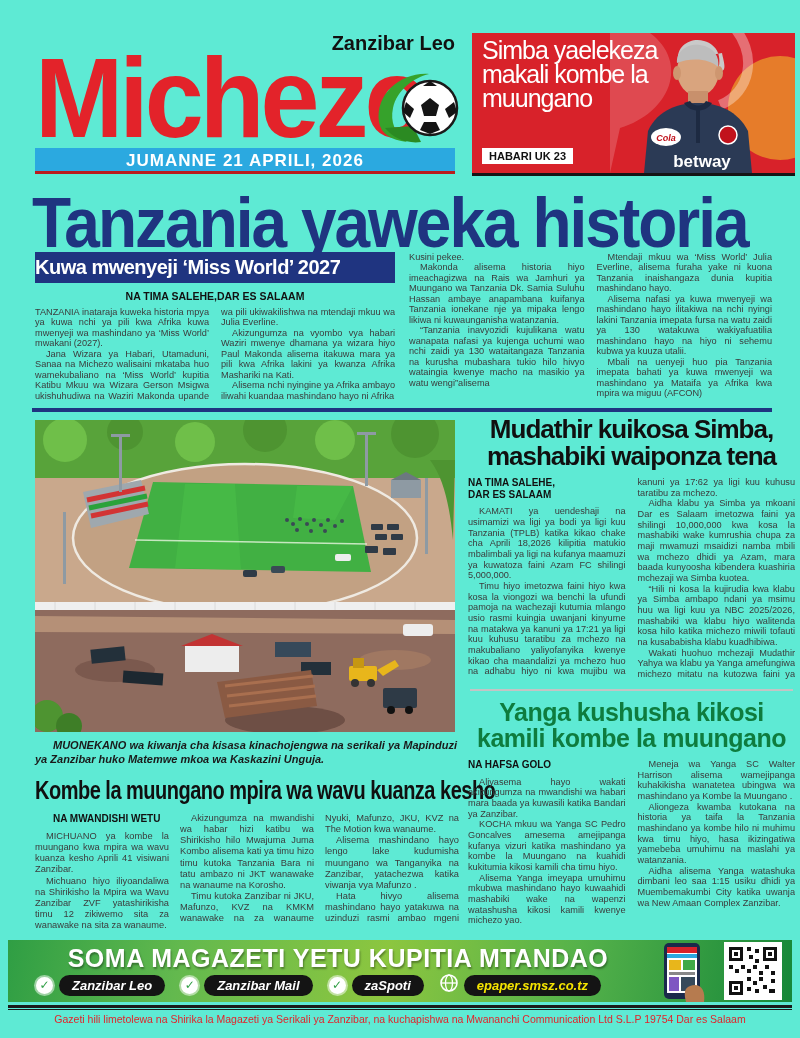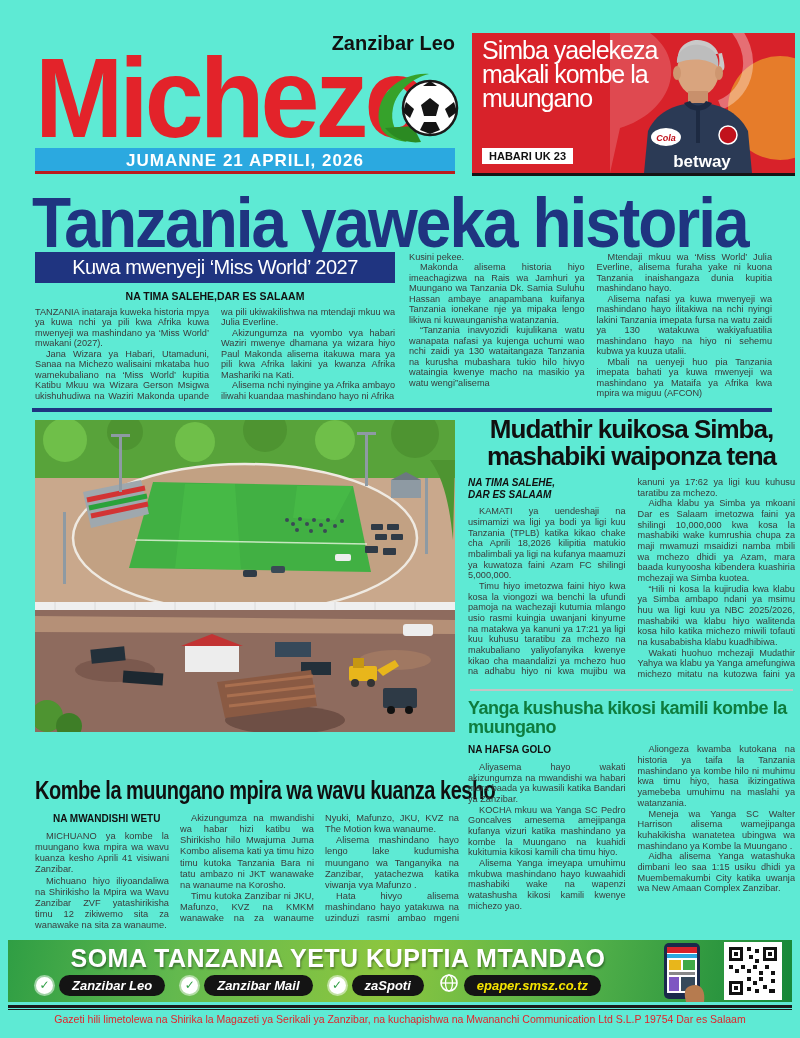--- a/index.html
+++ b/index.html
@@ -16,21 +16,21 @@
   
   .teaser { position: absolute; left: 472px; top: 33px; width: 323px; height: 143px; background: #D8222A; border-bottom: 3px solid #151515; overflow: hidden; }
   .teaser-photo { position: absolute; right: 0; top: 0; }
   .teaser-head { position: absolute; left: 10px; top: 5px; width: 200px; color: #fff; font-weight: normal; font-size: 25px; line-height: 0.96; letter-spacing: -1px; }
   .teaser-tag { position: absolute; left: 10px; bottom: 9px; background: #fff; color: #111; font-weight: bold; font-size: 11px; padding: 2px 7px; }
 
   
   .lead-headline { position: absolute; left: 32px; top: 182px; width: 745px; color: #1F3480; font-size: 64px; font-weight: bold; letter-spacing: -2px; white-space: nowrap; transform: scaleY(1.1); transform-origin: left top; }
   .lead-body { position: absolute; left: 35px; top: 252px; width: 737px; height: 158px; display: flex; gap: 14px; }
   .lead-left { width: 360px; }
-  .kicker { background: #1F3480; color: #fff; font-weight: normal; font-size: 20px; text-align: center; height: 31px; line-height: 31px; letter-spacing: -0.5px; }
+  .kicker { background: #1F3480; color: #fff; font-weight: bold; font-size: 20px; height: 31px; line-height: 31px; letter-spacing: -0.5px; }
   .byline-center { text-align: center; font-weight: bold; font-size: 10.5px; color: #111; margin: 7px 0 5px; }
   .body { color: #3B3B3B; text-align: justify; }
   .body p { margin: 0; text-indent: 11px; }
   .body p:first-of-type { text-indent: 0; }
   .cols2s { column-count: 2; column-gap: 12px; font-size: 9.2px; line-height: 1.14; overflow: hidden; }
   .lead-left .cols2s { height: 104px; }
   .lead-right { width: 363px; height: 158px; }
   .lead-right .cols2s { height: 158px; }
   .navy-rule { position: absolute; left: 32px; top: 408px; width: 740px; height: 4px; background: #1F3480; }
 
@@ -43,21 +43,21 @@
   .volley-head { font-size: 20px; font-weight: bold; color: #101010; letter-spacing: -0.5px; white-space: nowrap; transform: scaleY(1.25); transform-origin: left top; }
   .volley-body { margin-top: 14px; column-count: 3; column-gap: 11px; font-size: 9.3px; line-height: 1.2; height: 122px; overflow: hidden; }
   .byline-block { font-weight: bold; font-size: 10px; color: #111; text-indent: 0 !important; margin-bottom: 6px !important; padding-left: 18px; }
 
   
   .rail { position: absolute; left: 468px; top: 416px; width: 327px; }
   .mud-head { font-size: 26px; font-weight: bold; color: #101010; line-height: 1.02; letter-spacing: -1px; text-align: center; }
   .rail-body { margin-top: 8px; column-count: 2; column-gap: 12px; font-size: 9.2px; line-height: 1.16; overflow: hidden; }
   .mud-body { height: 204px; }
   .rail-divider { border-top: 2px solid #C4C4C4; margin: 8px 2px 8px; }
-  .yanga-head { font-size: 18px; font-weight: bold; color: #0E7C3E; line-height: 1.04; letter-spacing: -0.5px; }
+  .yanga-head { font-size: 25px; font-weight: bold; color: #0E7C3E; line-height: 1.04; letter-spacing: -0.5px; text-align: center; }
   .yanga-body { height: 170px; }
 
   
   .banner { position: absolute; left: 8px; top: 940px; width: 784px; height: 62px; background: linear-gradient(100deg, #2F9E44 0%, #63B94E 22%, #8CC63F 48%, #55B24A 72%, #168739 100%); overflow: hidden; }
   .banner-title { position: absolute; left: 40px; top: 4px; width: 580px; text-align: center; color: #fff; font-size: 25px; font-weight: bold; letter-spacing: 0.5px; text-shadow: 1px 2px 2px rgba(0,0,0,0.35); }
   .badges { position: absolute; left: 28px; top: 34px; display: flex; align-items: center; gap: 16px; }
   .badge { display: flex; align-items: center; gap: 6px; }
   .chk { width: 17px; height: 17px; border-radius: 50%; background: #fff; color: #2F9E44; font-size: 12px; font-weight: bold; text-align: center; line-height: 17px; box-shadow: 0 0 0 2px rgba(255,255,255,0.5); }
   .pill { background: #141414; color: #fff; font-weight: bold; font-style: italic; font-size: 13px; padding: 3px 13px; border-radius: 13px; white-space: nowrap; }
   .pill.yellow { color: #F5E400; }
@@ -229,61 +229,62 @@
       <rect x="318" y="238" width="11" height="10" fill="#C69712"></rect>
       <path d="M342,250 L360,240 L364,246 L348,256 Z" fill="#E8B61B"></path>
       <circle cx="320" cy="263" r="4" fill="#333"></circle>
         <circle cx="336" cy="263" r="4" fill="#333"></circle>
       <rect x="348" y="268" width="34" height="20" rx="2" fill="#2E3A46"></rect>
       <circle cx="356" cy="290" r="4" fill="#111"></circle>
         <circle cx="374" cy="290" r="4" fill="#111"></circle>
       <rect x="368" y="204" width="30" height="12" rx="3" fill="#EDEDED"></rect>
     </svg>
   </div>
+  <div class="caption">MUONEKANO wa kiwanja cha kisasa kinachojengwa na serikali ya Mapinduzi ya Zanzibar huko Matemwe mkoa wa Kaskazini Unguja.</div>
 
   <div class="volley">
     <div class="volley-head">Kombe la muungano mpira wa wavu kuanza kesho</div>
     <div class="body volley-body">
       <p class="byline-block">NA MWANDISHI WETU</p>
       <p>MICHUANO ya kombe la muungano kwa mpira wa wavu kuanza kesho Aprili 41 visiwani Zanzibar.</p>
       <p>Michuano hiyo iliyoandaliwa na Shirikisho la Mpira wa Wavu Zanzibar ZVF yatashirikisha timu 12 zikiwemo sita za wanawake na sita za wanaume.</p>
       <p>Akizungumza na mwandishi wa habar hizi katibu wa Shirikisho hilo Mwajuma Juma Kombo alisema kati ya timu hizo timu kutoka Tanzania Bara ni tatu ambazo ni JKT wanawake na wanaume na Korosho.</p>
       <p>Timu kutoka Zanzibar ni JKU, Mafunzo, KVZ na KMKM wanawake na za wanaume Nyuki, Mafunzo, JKU, KVZ na The Motion kwa wanaume.</p>
       <p>Alisema mashindano hayo lengo lake kudumisha muungano wa Tanganyika na Zanzibar, yatachezwa katika viwanja vya Mafunzo .</p>
       <p>Hata hivyo alisema mashindano hayo yatakuwa na uzinduzi rasmi ambao mgeni rasmi anatarajiwa kuwa ni Waziri wa Habari, Sanaa, Utamaduni na Michezo Dk.Riziki Pembe Juma.</p>
     </div>
   </div>
 
   <div class="rail">
     <div class="mud-head">Mudathir kuikosa Simba, mashabiki waiponza tena</div>
     <div class="body rail-body mud-body">
-      <p class="byline-block" style="padding-left:0;font-style:italic;"><span>NA TIMA SALEHE,</span><br><span>DAR ES SALAAM</span></p>
+      <p class="byline-block" style="padding-left:0;"><span>NA TIMA SALEHE,</span><br><span>DAR ES SALAAM</span></p>
       <p>KAMATI ya uendeshaji na usimamizi wa ligi ya bodi ya ligi kuu Tanzania (TPLB) katika kikao chake cha Aprili 18,2026 kilipitia matukio mbalimbali ya ligi na kufanya maamuzi ya kuwatoza faini Azam FC shilingi 5,000,000.</p>
       <p>Timu hiyo imetozwa faini hiyo kwa kosa la viongozi wa benchi la ufundi pamoja na wachezaji kutumia mlango usio rasmi kuingia uwanjani kinyume na matakwa ya kanuni ya 17:21 ya ligi kuu kuhusu taratibu za mchezo na makubaliano yaliyofanyika kwenye kikao cha maandalizi ya mchezo huo na adhabu hiyo ni kwa mujibu wa kanuni ya 17:62 ya ligi kuu kuhusu taratibu za mchezo.</p>
       <p>Aidha klabu ya Simba ya mkoani Dar es Salaam imetozwa faini ya shilingi 10,000,000 kwa kosa la mashabiki wake kumrushia chupa za maji mwamuzi msaidizi namba mbili wa mchezo dhidi ya Azam, mara baada kunyoosha kibendera kuashiria mchezaji wa Simba kuotea.</p>
       <p>“Hili ni kosa la kujirudia kwa klabu ya Simba ambapo ndani ya msimu huu wa ligi kuu ya NBC 2025/2026, mashabiki wa klabu hiyo walitenda kosa hilo katika michezo miwili tofauti na kusababisha klabu kuadhibiwa.</p>
       <p>Wakati huohuo mchezaji Mudathir Yahya wa klabu ya Yanga amefungiwa michezo mitatu na kutozwa faini ya shilingi 1,000,000 kwa kosa la kumpiga kiwiko mchezaji wa Pamba Jiji, Ibrahim Abraham wakati mchezo unaendelea kwenye uwanja wa CCM Kirumba jijini Mwanza.</p>
 
     </div>
     <div class="rail-divider"></div>
     <div class="yanga-head">Yanga kushusha kikosi kamili kombe la muungano</div>
     <div class="body rail-body yanga-body">
       <p class="byline-block" style="padding-left:0;">NA HAFSA GOLO</p>
       <p>Aliyasema hayo wakati akizungumza na mwandishi wa habari mara baada ya kuwasili katika Bandari ya Zanzibar.</p>
       <p>KOCHA mkuu wa Yanga SC Pedro Goncalves amesema amejipanga kufanya vizuri katika mashindano ya kombe la Muungano na kuahidi kukitumia kikosi kamili cha timu hiyo.</p>
       <p>Alisema Yanga imeyapa umuhimu mkubwa mashindano hayo kuwaahidi mashabiki wake na wapenzi watashusha kikosi kamili kwenye michezo yao.</p>
+      <p>Meneja wa Yanga SC Walter Harrison alisema wamejipanga kuhakikisha wanatetea ubingwa wa mashindano ya Kombe la Muungano .</p>
       <p>Aliongeza kwamba kutokana na historia ya taifa la Tanzania mashindano ya kombe hilo ni muhimu kwa timu hiyo, hasa ikizingatiwa yamebeba umuhimu na maslahi ya watanzania.</p>
-      <p>Meneja wa Yanga SC Walter Harrison alisema wamejipanga kuhakikisha wanatetea ubingwa wa mashindano ya Kombe la Muungano .</p>
       <p>Aidha alisema Yanga watashuka dimbani leo saa 1:15 usiku dhidi ya Muembemakumbi City katika uwanja wa New Amaan Complex Zanzibar.</p>
 
     </div>
   </div>
 
   <div class="banner">
-    <div class="banner-title">SOMA TANZANIA YETU KUPITIA MTANDAO</div>
+    <div class="banner-title">SOMA MAGAZETI YETU KUPITIA MTANDAO</div>
     <div class="badges">
       <div class="badge">
         <span class="chk">✓</span>
         <span class="pill">Zanzibar Leo</span>
       </div>
       <div class="badge">
         <span class="chk">✓</span>
         <span class="pill">Zanzibar Mail</span>
       </div>
       <div class="badge">

